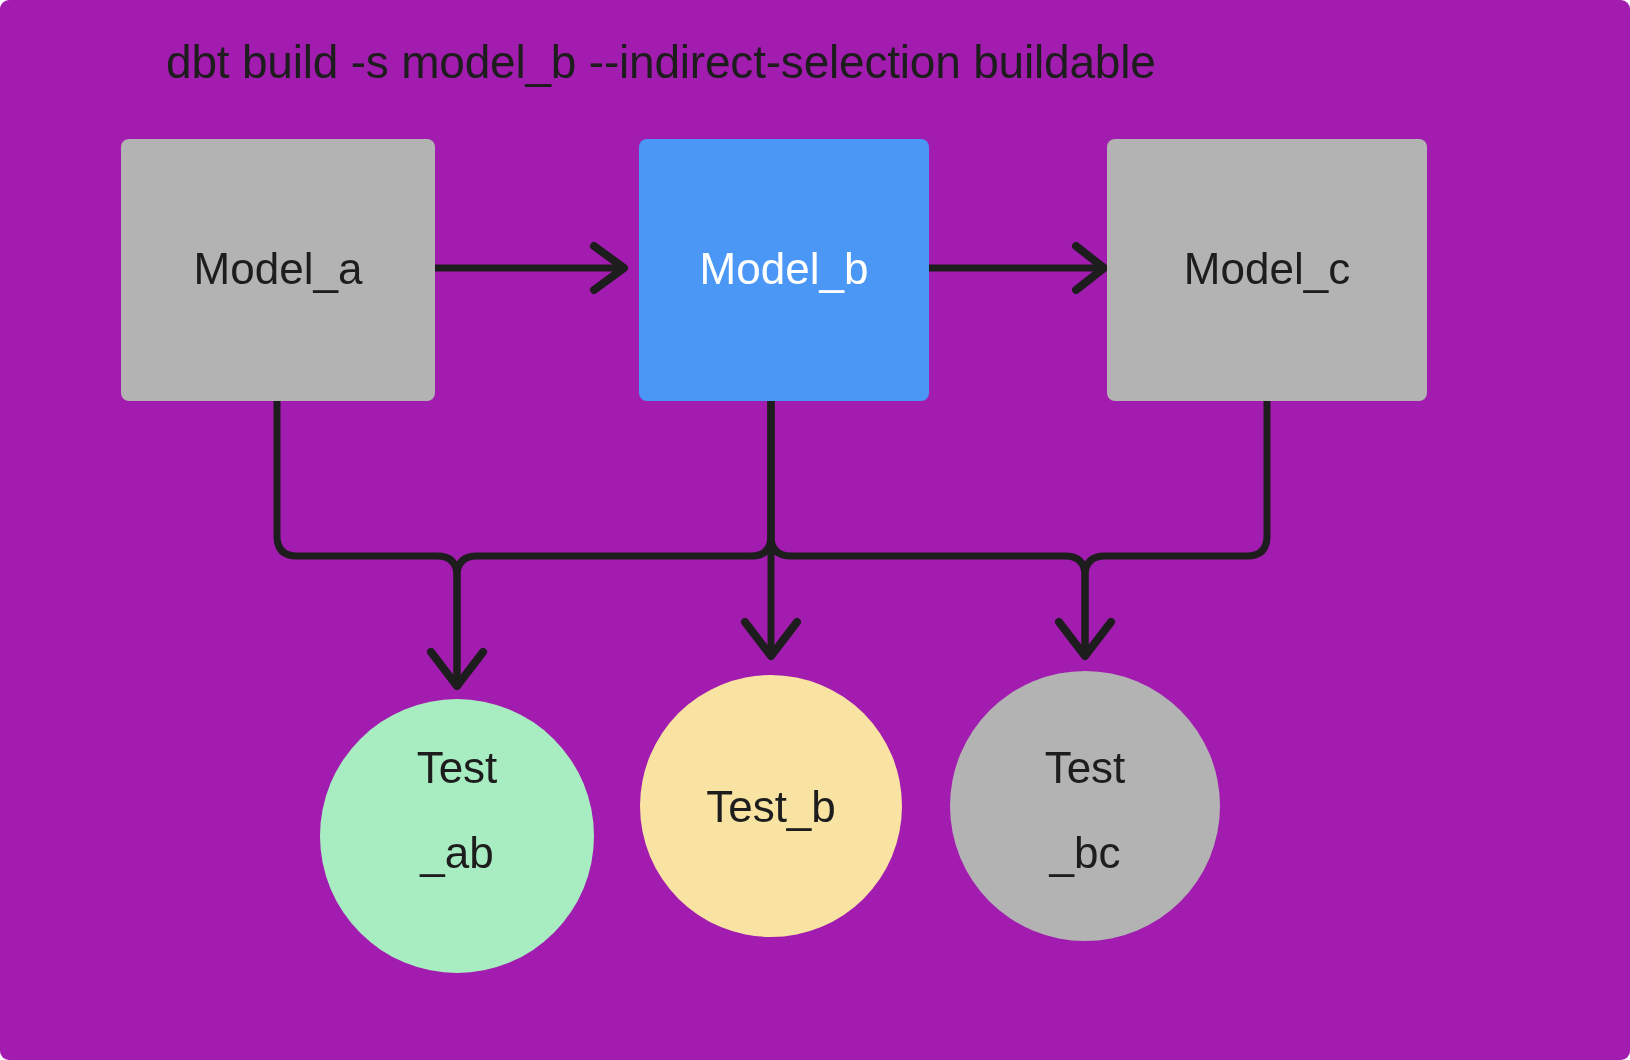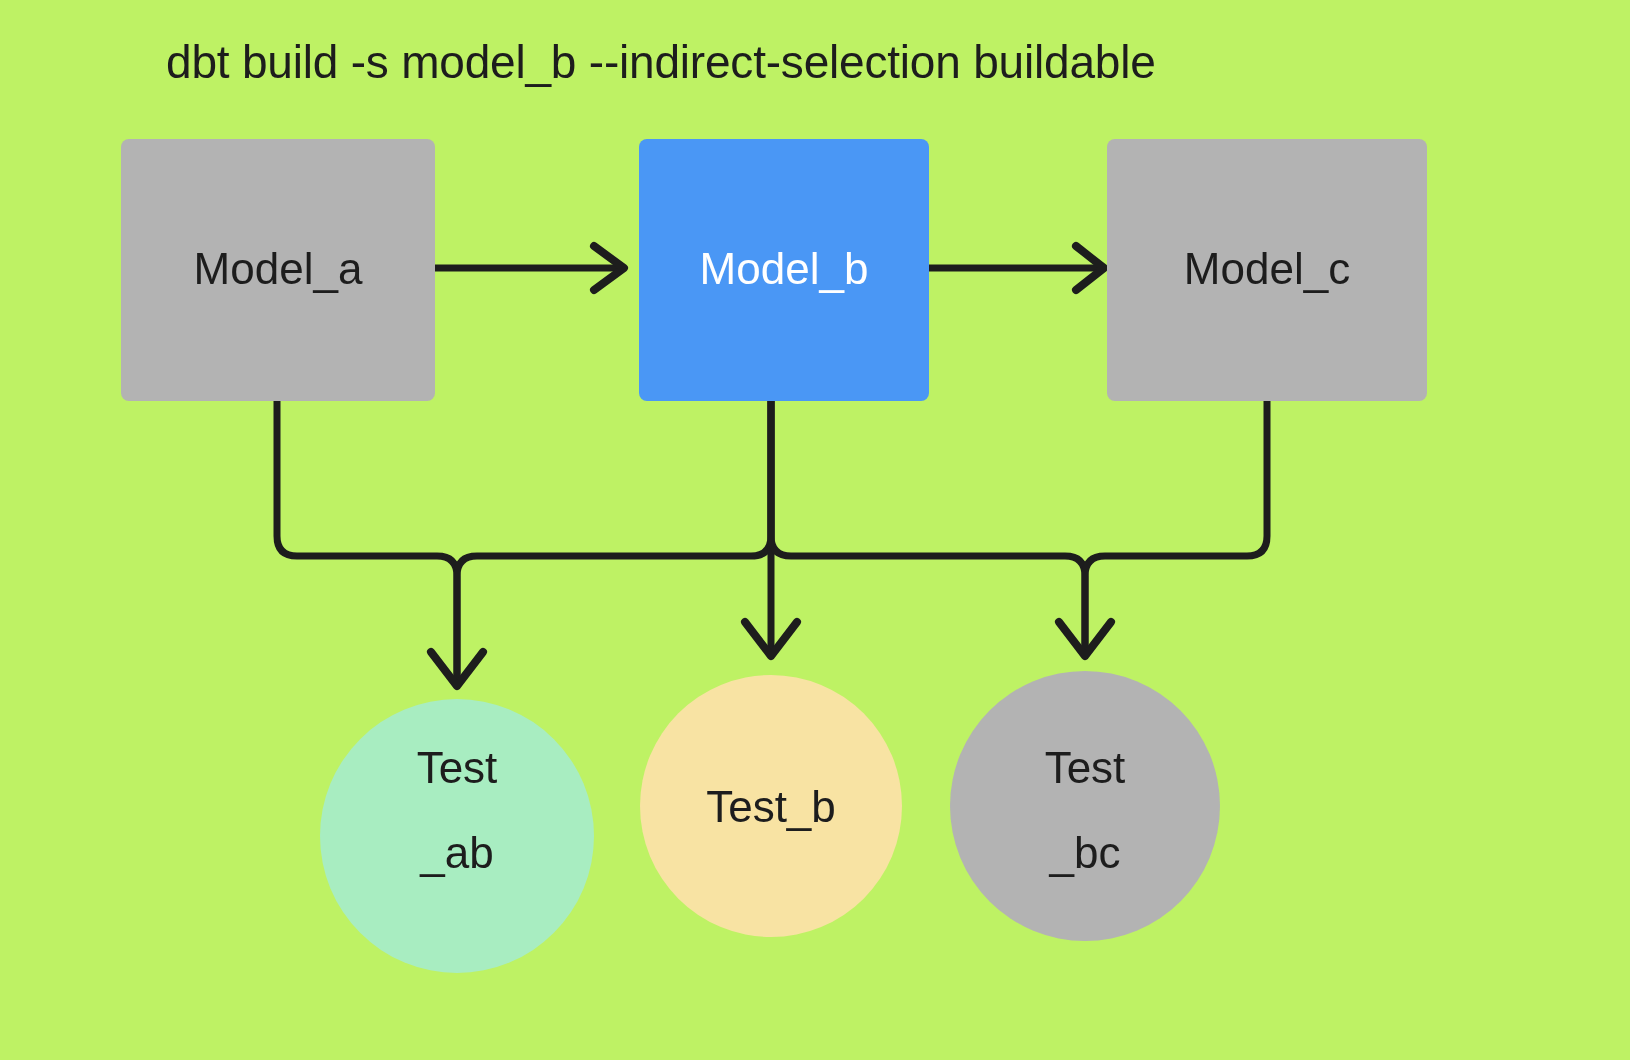--- a/index.html
+++ b/index.html
@@ -10,21 +10,22 @@
   body {
     width: 1630px;
     height: 1060px;
     font-family: "Liberation Sans", sans-serif;
     overflow: hidden;
   }
   #diagram-root {
     position: relative;
     width: 1630px;
     height: 1060px;
-    background: #bef264;
+    background: #a21caf;
+    border-radius: 9px;
   }
   svg.canvas {
     position: absolute;
     top: 0;
     left: 0;
     width: 1630px;
     height: 1060px;
     display: block;
   }
   .title-text {

